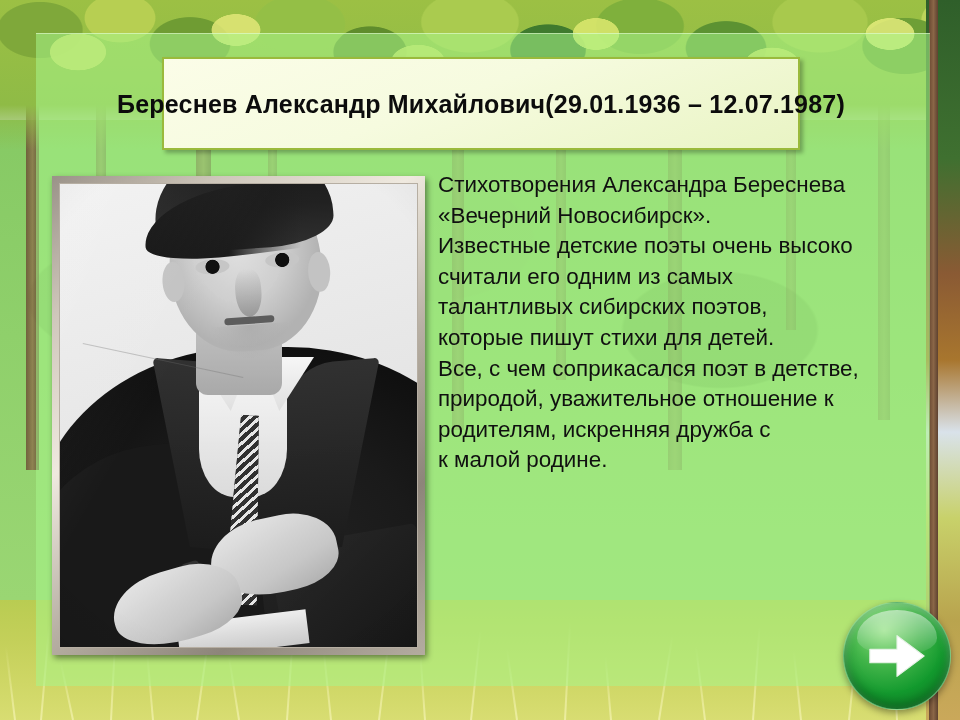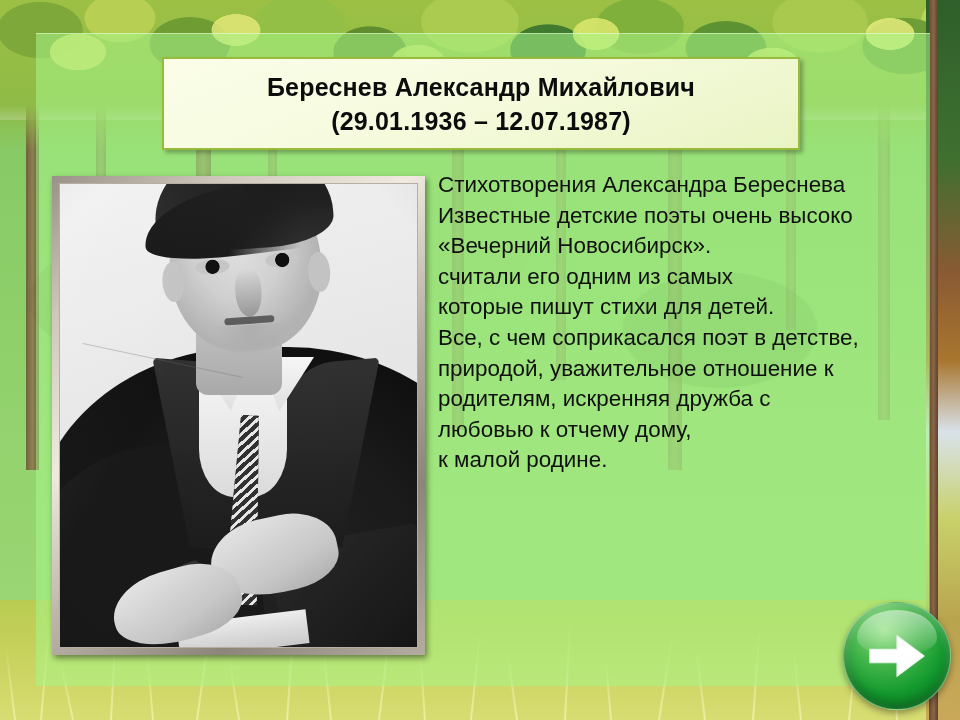--- a/index.html
+++ b/index.html
@@ -101,21 +101,21 @@
 
   
   .title-box {
     position: absolute;
     left: 162px; top: 57px;
     width: 638px; height: 93px;
     background: linear-gradient(160deg, #fbfde8 0%, #f6fbdf 45%, #e9f4c4 100%);
     border: 2px solid #9aba3c;
     box-shadow: 3px 3px 4px rgba(0,0,0,.28);
     display: flex;
-    flex-direction: column;
+    flex-direction: row;
     align-items: center;
     justify-content: center;
     box-sizing: border-box;
   }
   .title-line {
     color: #0c0c0c;
     font-weight: bold;
     font-size: 25px;
     line-height: 34px;
     letter-spacing: .2px;
@@ -428,28 +428,28 @@
         <div class="ph-watch"></div>
         <div class="ph-hand-b"></div>
         <div class="ph-crease"></div>
         <div class="ph-vignette"></div>
       </div>
     </div>
   </div>
 
   <div class="body-text">
     <p>Стихотворения Александра Береснева</p>
+    <p>«Вечерний Новосибирск».</p>
     <p>Известные детские поэты очень высоко</p>
-    <p>«Вечерний Новосибирск».</p>
     <p>считали его одним из самых</p>
+    <p>талантливых сибирских поэтов,</p>
     <p>которые пишут стихи для детей.</p>
     <p>Все, с чем соприкасался поэт в детстве,</p>
     <p>природой, уважительное отношение к</p>
     <p>родителям, искренняя дружба с</p>
-    <p>любовью к отчему дому,</p>
     <p>к малой родине.</p>
   </div>
 
   <div class="next-btn" title="Далее">
     <svg class="next-arrow" viewBox="0 0 64 64">
       <path d="M4 25 h28 V11 L60 32 L32 53 V39 H4 Z" fill="#ffffff" stroke="#e8f3e8" stroke-width="1.2" stroke-linejoin="round"></path>
     </svg>
   </div>
 
 </div>

